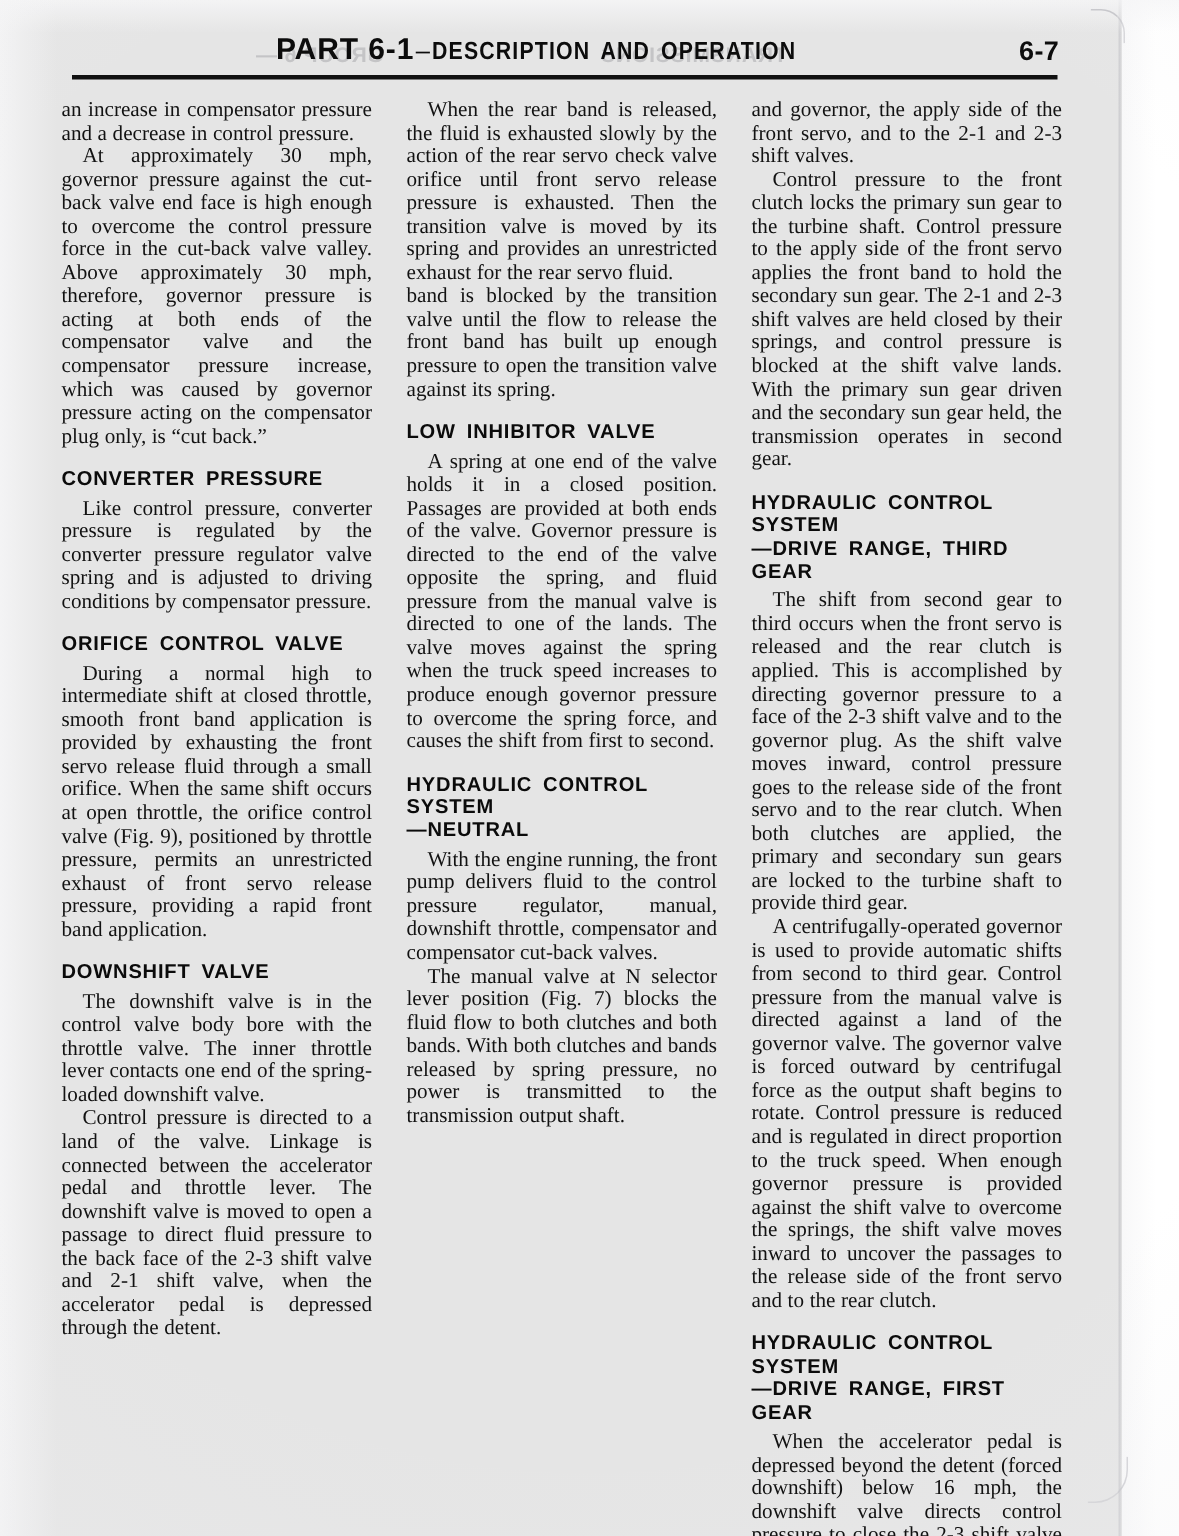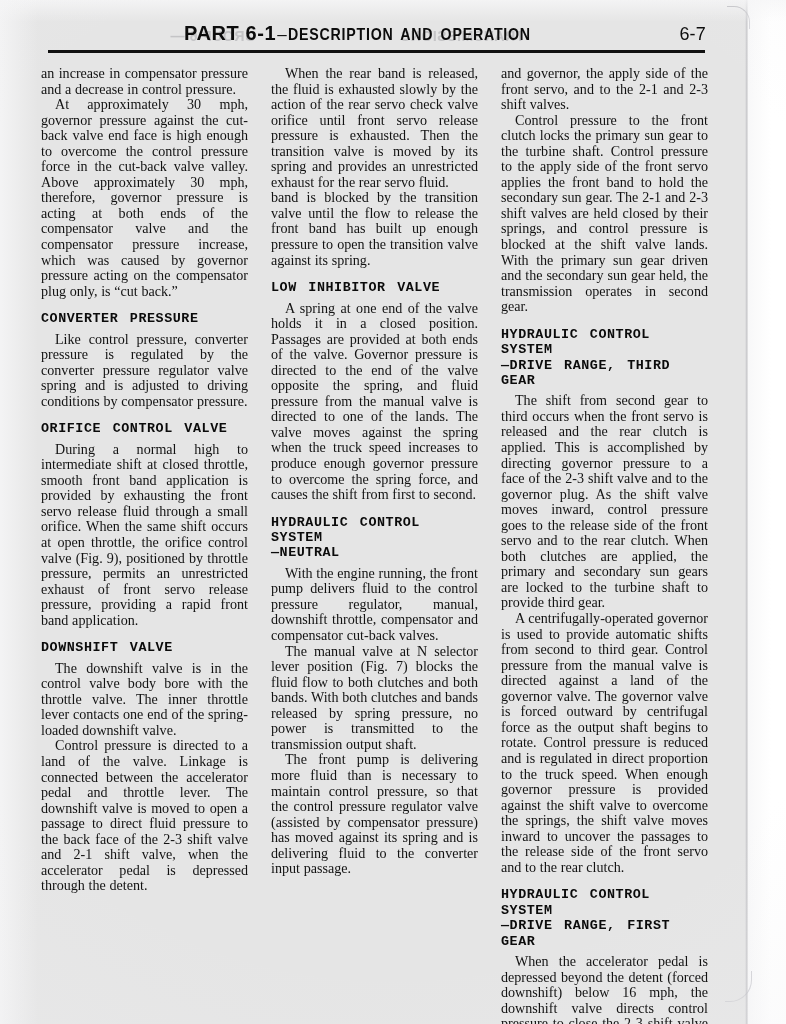--- a/index.html
+++ b/index.html
@@ -111,21 +111,21 @@
     transform: scaleX(0.86);
     display: inline-block;
     transform-origin: left center;
   }
   .head-folio {
     position: absolute;
     right: 0;
     top: 2px;
     font-family: "Liberation Sans Narrow", "Liberation Sans", sans-serif;
     font-size: 18px;
-    font-weight: 400;
+    font-weight: 700;
     letter-spacing: 0.2px;
     color: #0d0d0d;
   }
   .head-rule {
     position: absolute;
     left: 48px;
     top: 50px;
     width: 657px;
     height: 3px;
     background: #111111;
@@ -182,21 +182,21 @@
     text-align: justify;
     text-indent: 14px;
     hyphens: manual;
     word-spacing: 0.2px;
     color: #121212;
   }
   p.body.noindent { text-indent: 0; }
 
   h2.sec {
     margin: 0;
-    font-family: Liberation Mono, monospace;
+    font-family: Liberation Sans, sans-serif;
     font-size: 13.4px;
     font-weight: 700;
     letter-spacing: 0.55px;
     line-height: 15.4px;
     color: #0b0b0b;
     text-transform: uppercase;
     white-space: pre-line;
   }
   .sp-before-head { height: 12px; }
   .sp-after-head { height: 5px; }
@@ -246,21 +246,20 @@
         <div class="sp-before-head"></div>
         <h2 class="sec ws">LOW INHIBITOR VALVE</h2>
         <div class="sp-after-head"></div>
         <p class="body">A spring at one end of the valve holds it in a closed position. Passages are provided at both ends of the valve. Governor pressure is directed to the end of the valve opposite the spring, and fluid pressure from the manual valve is directed to one of the lands. The valve moves against the spring when the truck speed increases to produce enough governor pressure to overcome the spring force, and causes the shift from first to second.</p>
         <div class="sp-before-head"></div>
         <h2 class="sec ws">HYDRAULIC CONTROL SYSTEM
 —NEUTRAL</h2>
         <div class="sp-after-head"></div>
         <p class="body">With the engine running, the front pump delivers fluid to the control pressure regulator, manual, downshift throttle, compensator and compensator cut-back valves.</p>
         <p class="body">The manual valve at N selector lever position (Fig. 7) blocks the fluid flow to both clutches and both bands. With both clutches and bands released by spring pressure, no power is transmitted to the transmission output shaft.</p>
-        <p class="body">The front pump is delivering more fluid than is necessary to maintain control pressure, so that the control pressure regulator valve (assisted by compensator pressure) has moved against its spring and is delivering fluid to the converter input passage.</p>
         <div class="sp-before-head"></div>
       </div>
     <div class="col col-3">
         <p class="body noindent">and governor, the apply side of the front servo, and to the 2-1 and 2-3 shift valves.</p>
         <p class="body">Control pressure to the front clutch locks the primary sun gear to the turbine shaft. Control pressure to the apply side of the front servo applies the front band to hold the secondary sun gear. The 2-1 and 2-3 shift valves are held closed by their springs, and control pressure is blocked at the shift valve lands. With the primary sun gear driven and the secondary sun gear held, the transmission operates in second gear.</p>
         <div class="sp-before-head"></div>
         <h2 class="sec ws">HYDRAULIC CONTROL SYSTEM
 —DRIVE RANGE, THIRD GEAR</h2>
         <div class="sp-after-head"></div>
         <p class="body">The shift from second gear to third occurs when the front servo is released and the rear clutch is applied. This is accomplished by directing governor pressure to a face of the 2-3 shift valve and to the governor plug. As the shift valve moves inward, control pressure goes to the release side of the front servo and to the rear clutch. When both clutches are applied, the primary and secondary sun gears are locked to the turbine shaft to provide third gear.</p>

